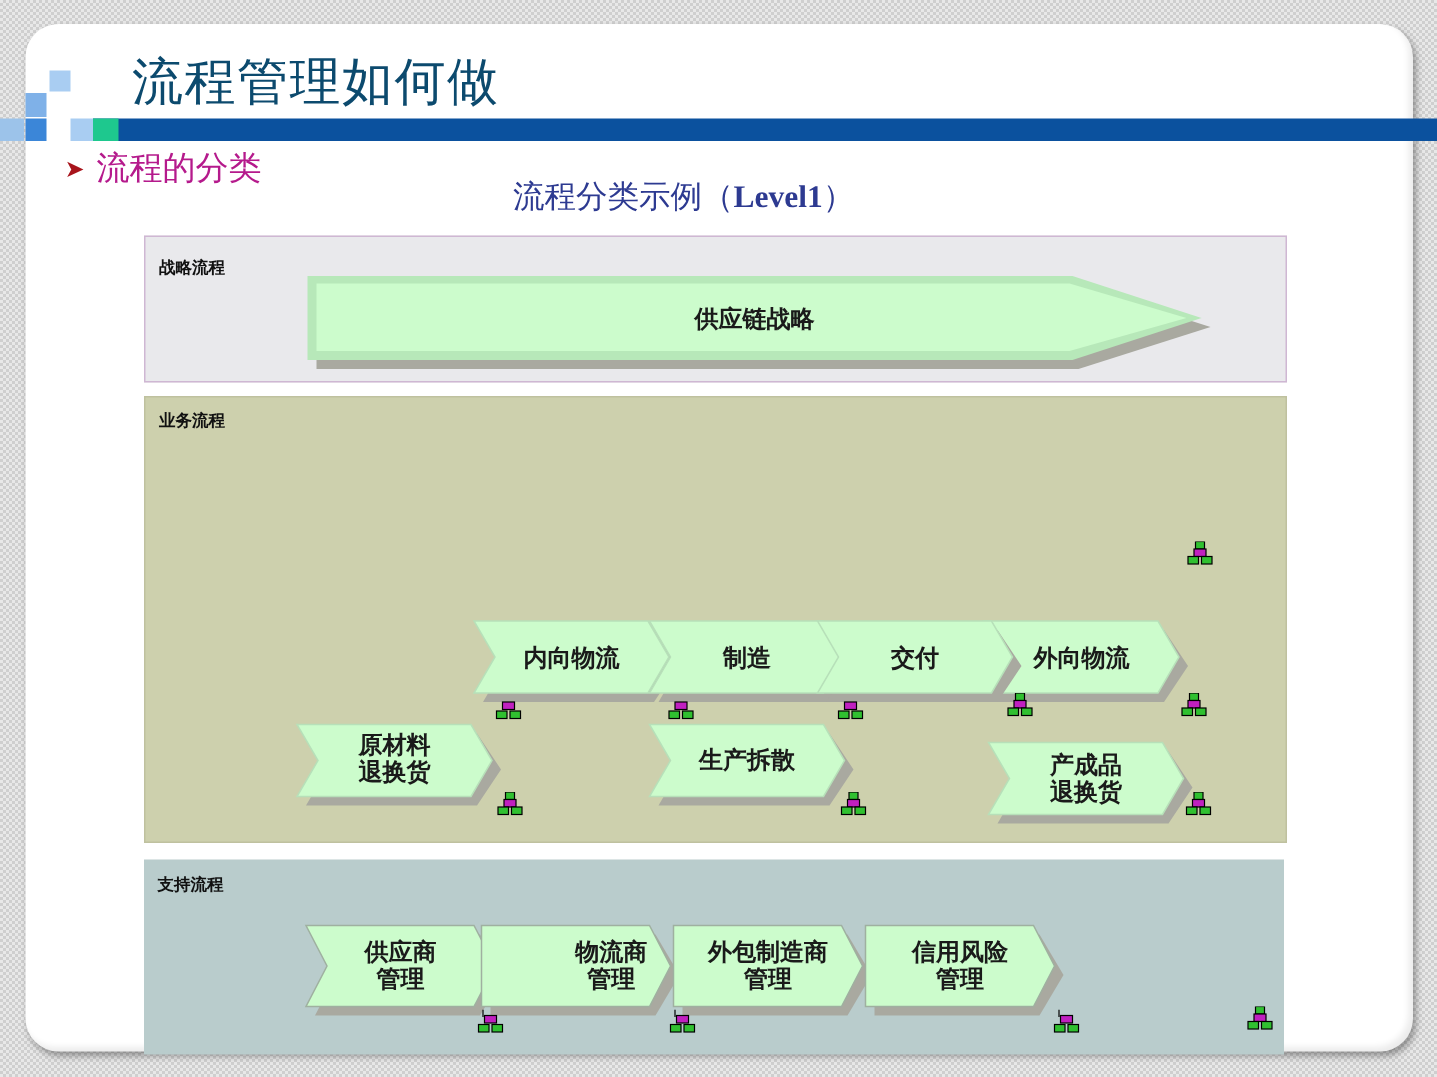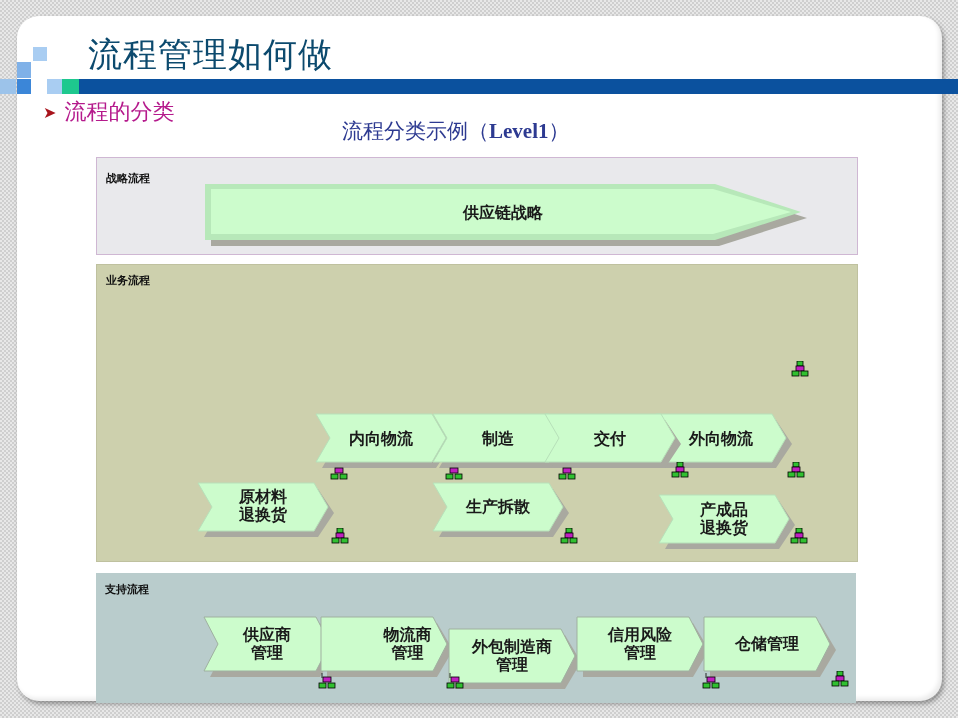--- a/index.html
+++ b/index.html
@@ -207,42 +207,35 @@
 管理</div>
   </div>
   <div class="shape" style="left:225px;top:44px;width:126px;height:54px;padding-left:47px;">
     <svg width="126" height="54">
         <polygon points="6,6 116,6 132,33 116,60 6,60" fill="#a9a9a0"></polygon>
         <polygon points="0,0 112,0 126,27 112,54 0,54" fill="#ccfccc" stroke="#9fb0a0"></polygon>
       </svg>
     <div class="lbl">物流商
 管理</div>
   </div>
-  <div class="shape" style="left:353px;top:56px;width:126px;height:54px;">
+  <div class="shape" style="left:353px;top:44px;width:126px;height:54px;">
     <svg width="126" height="54">
         <polygon points="6,6 116,6 132,33 116,60 6,60" fill="#a9a9a0"></polygon>
         <polygon points="0,0 112,0 126,27 112,54 0,54" fill="#ccfccc" stroke="#9fb0a0"></polygon>
       </svg>
     <div class="lbl">外包制造商
 管理</div>
   </div>
   <div class="shape" style="left:481px;top:44px;width:126px;height:54px;border-radius:18px;">
     <svg width="126" height="54">
         <polygon points="6,6 116,6 132,33 116,60 6,60" fill="#a9a9a0"></polygon>
         <polygon points="0,0 112,0 126,27 112,54 0,54" fill="#ccfccc" stroke="#9fb0a0"></polygon>
       </svg>
     <div class="lbl">信用风险
 管理</div>
-  </div>
-  <div class="shape" style="left:608px;top:44px;width:126px;height:54px;">
-    <svg width="126" height="54">
-        <polygon points="6,6 116,6 132,33 116,60 6,60" fill="#a9a9a0"></polygon>
-        <polygon points="0,0 112,0 126,27 112,54 0,54" fill="#ccfccc" stroke="#9fb0a0"></polygon>
-      </svg>
-    <div class="lbl">仓储管理</div>
   </div>
 
   <div class="org" style="left:222px;top:100px;"><svg width="18" height="16">
         <line x1="4" y1="0" x2="4" y2="5" stroke="#000" stroke-width="0.8"></line>
         <rect x="5" y="4" width="8" height="5" fill="#c020c0" stroke="#000" stroke-width="0.8"></rect>
         <rect x="1" y="10" width="7" height="5" fill="#30c030" stroke="#000" stroke-width="0.8"></rect>
         <rect x="10" y="10" width="7" height="5" fill="#30c030" stroke="#000" stroke-width="0.8"></rect>
       </svg></div>
   <div class="org" style="left:350px;top:100px;"><svg width="18" height="16">
         <line x1="4" y1="0" x2="4" y2="5" stroke="#000" stroke-width="0.8"></line>

